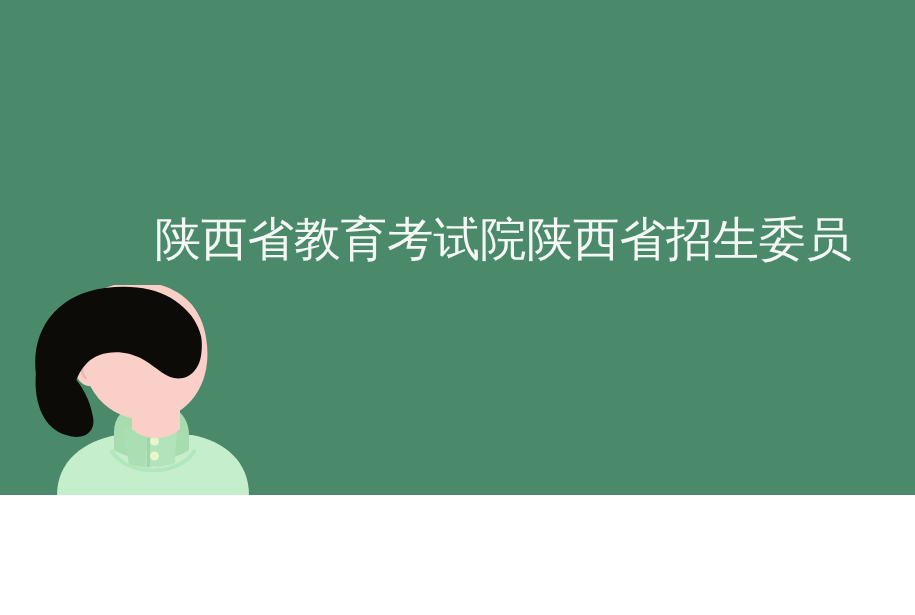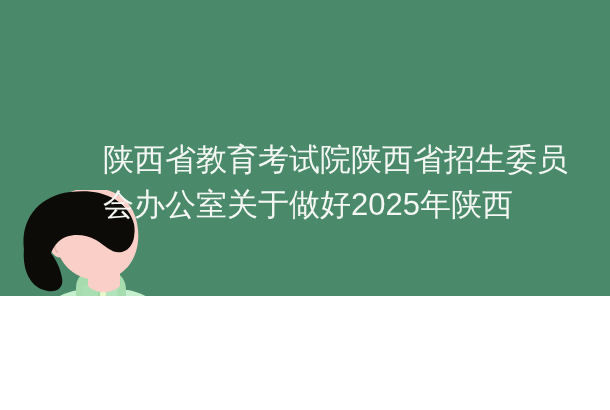--- a/index.html
+++ b/index.html
@@ -4,21 +4,21 @@
 <style>
   html, body {
     margin: 0;
     padding: 0;
     background: #ffffff;
   }
 
   #poster {
     position: relative;
     width: 610px;
-    height: 296px;
+    height: 330px;
     overflow: hidden;
     background: #4a8a6a;
     font-family: "Liberation Sans", "DejaVu Sans", sans-serif;
   }
 
   
   #title-block {
     position: absolute;
     left: 103px;
     top: 137px;
@@ -169,17 +169,16 @@
                C 116 6, 130 18, 134 34
                C 136 44, 132 54, 124 58
                C 118 50, 110 40, 100 34
                C 90 28, 82 28, 78 32
                C 80 18, 86 8, 96 6 Z" fill="#0d0b08"></path>
     </svg>
   </div>
 
   <div id="title-block">
     <div class="title-line">陕西省教育考试院陕西省招生委员</div>
-    <div class="title-line">会办公室关于做好2025年陕西</div>
   </div>
 
 
 </div>
 
 </body></html>

